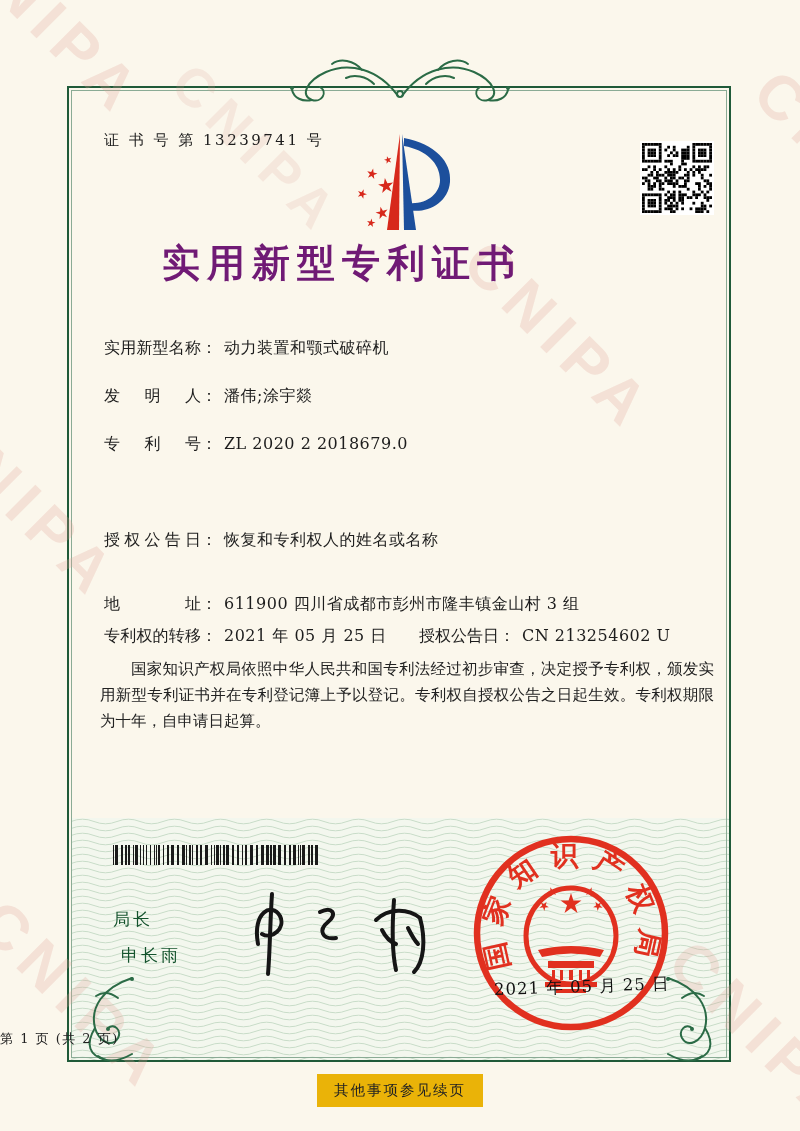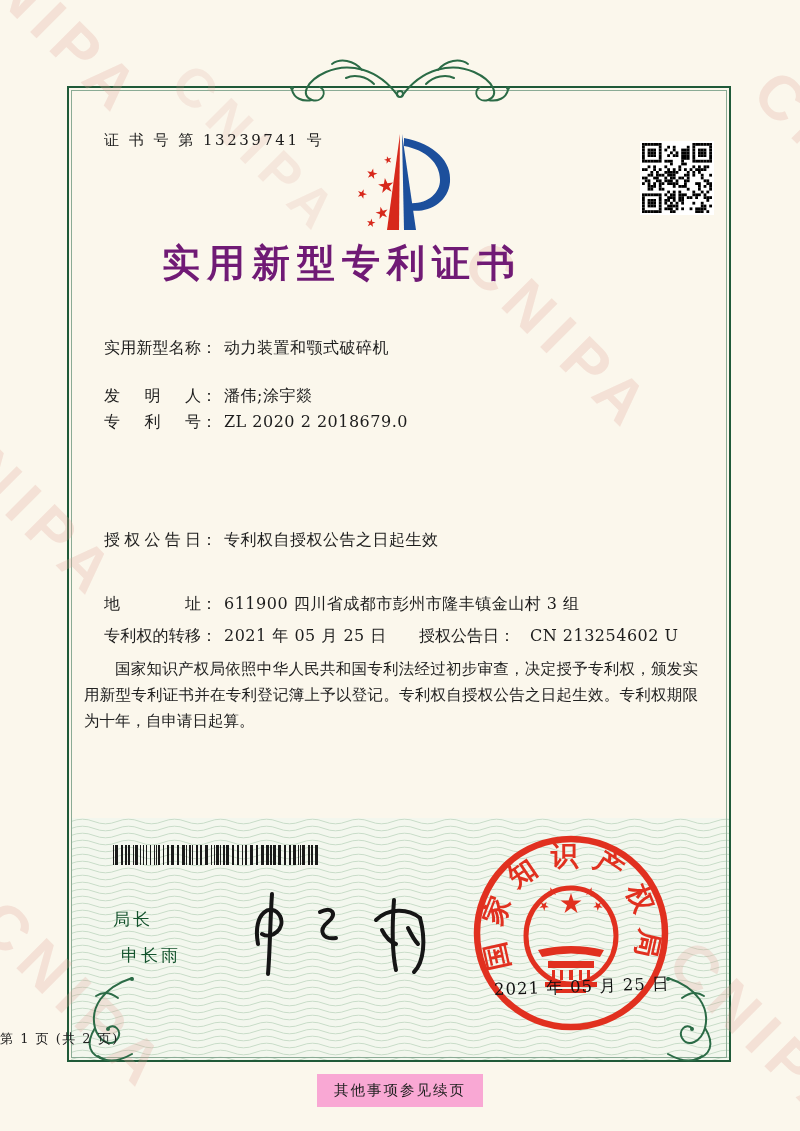--- a/index.html
+++ b/index.html
@@ -29,43 +29,43 @@
   .qr{position:absolute;left:640px;top:141px;}
 
   .title{position:absolute;left:0;top:238px;width:684px;text-align:center;
          font-size:38px;font-weight:bold;letter-spacing:7px;color:#701a75;}
 
   .frow{position:absolute;left:104px;font-size:16px;color:#1d1d1d;white-space:nowrap;}
   .frow .lab{display:inline-block;width:97px;text-align:justify;text-align-last:justify;}
   .frow .col{display:inline-block;}
   .frow .val{display:inline-block;margin-left:7px;letter-spacing:0.5px;}
   .grant-no{position:absolute;left:315px;top:0;}
-  .grant-no .val{margin-left:15px;}
-
-  .paras{position:absolute;left:84px;top:656px;width:614px;font-size:15.5px;
+  .grant-no .val{margin-left:7px;}
+
+  .paras{position:absolute;left:100px;top:656px;width:614px;font-size:15.5px;
          line-height:26px;color:#222;text-align:justify;}
   .paras p{margin:0;text-indent:2em;}
 
   .barcode{position:absolute;left:113px;top:845px;}
 
   .sig-label{position:absolute;left:113px;font-size:17px;color:#14532d;
              font-family:"Liberation Sans", sans-serif;letter-spacing:3px;}
   .sig-label.pos{top:908px;}
   .sig-label.name{top:944px;margin-left:8px;}
   .signature{position:absolute;left:228px;top:882px;}
 
   .seal{position:absolute;left:468px;top:830px;}
   .seal-date{position:absolute;left:494px;top:976px;font-size:16.5px;color:#111;
              letter-spacing:1px;transform:rotate(-2deg);white-space:nowrap;}
 
   .page-info{position:absolute;left:0;top:1030px;width:800px;text-align:left;
              font-size:13px;letter-spacing:1.5px;color:#222;}
 
   .cont-note{position:absolute;left:50%;top:1074px;transform:translateX(-50%);
-             background:#f9a8d4;padding:7px 17px;font-size:14.5px;letter-spacing:2px;
+             background:#eab308;padding:7px 17px;font-size:14.5px;letter-spacing:2px;
              color:#222;white-space:nowrap;z-index:4;}
 </style>
 </head>
 <body>
 
 <div class="page">
 
   <span class="wm" style="left:-70px;top:-15px;">CNIPA</span>
   <span class="wm" style="left:150px;top:118px;font-size:54px;color:rgba(224,162,150,0.18);">CNIPA</span>
   <span class="wm" style="left:730px;top:130px;">CNIPA</span>
@@ -448,25 +448,25 @@
     </div>
 
     <div class="title">实用新型专利证书</div>
 
     <div class="frow" style="top:338px;">
       <span class="lab">实用新型名称</span><span class="col">：</span><span class="val">动力装置和颚式破碎机</span>
     </div>
     <div class="frow" style="top:386px;">
       <span class="lab">发明人</span><span class="col">：</span><span class="val">潘伟;涂宇燚</span>
     </div>
-    <div class="frow" style="top:412px;">
+    <div class="frow" style="top:434px;">
       <span class="lab">专利号</span><span class="col">：</span><span class="val">ZL 2020 2 2018679.0</span>
     </div>
     <div class="frow" style="top:530px;">
-      <span class="lab">授权公告日</span><span class="col">：</span><span class="val">专利权自授权公告之日起生效</span>
+      <span class="lab">授权公告日</span><span class="col">：</span><span class="val">恢复和专利权人的姓名或名称</span>
     </div>
     <div class="frow" style="top:578px;margin-top:16px;">
       <span class="lab">地址</span><span class="col">：</span><span class="val">611900 四川省成都市彭州市隆丰镇金山村 3 组</span>
     </div>
     <div class="frow" style="top:626px;">
       <span class="lab">专利权的转移</span><span class="col">：</span><span class="val">2021 年 05 月 25 日</span>
       <span class="grant-no">
         <span>授权公告日</span><span>：</span><span class="val">CN 213254602 U</span>
       </span>
     </div>

